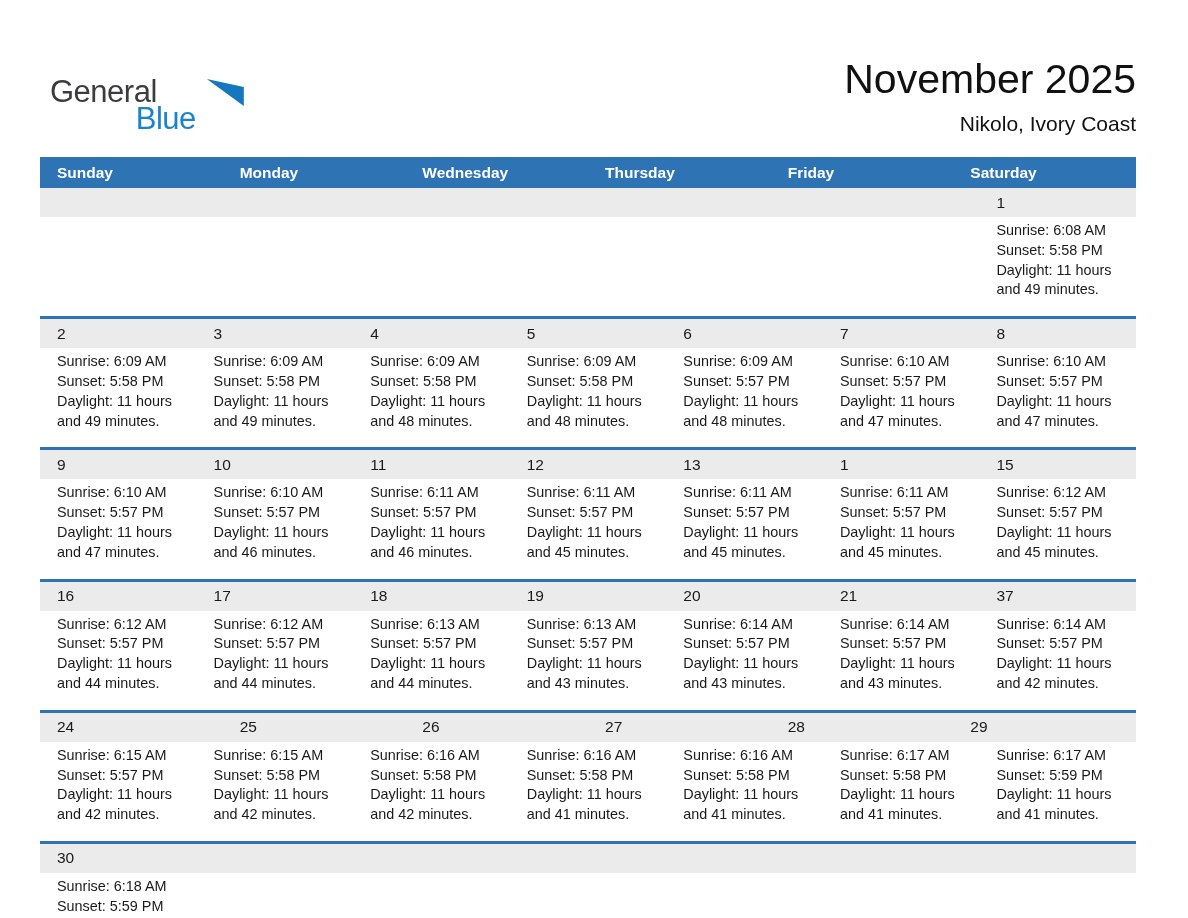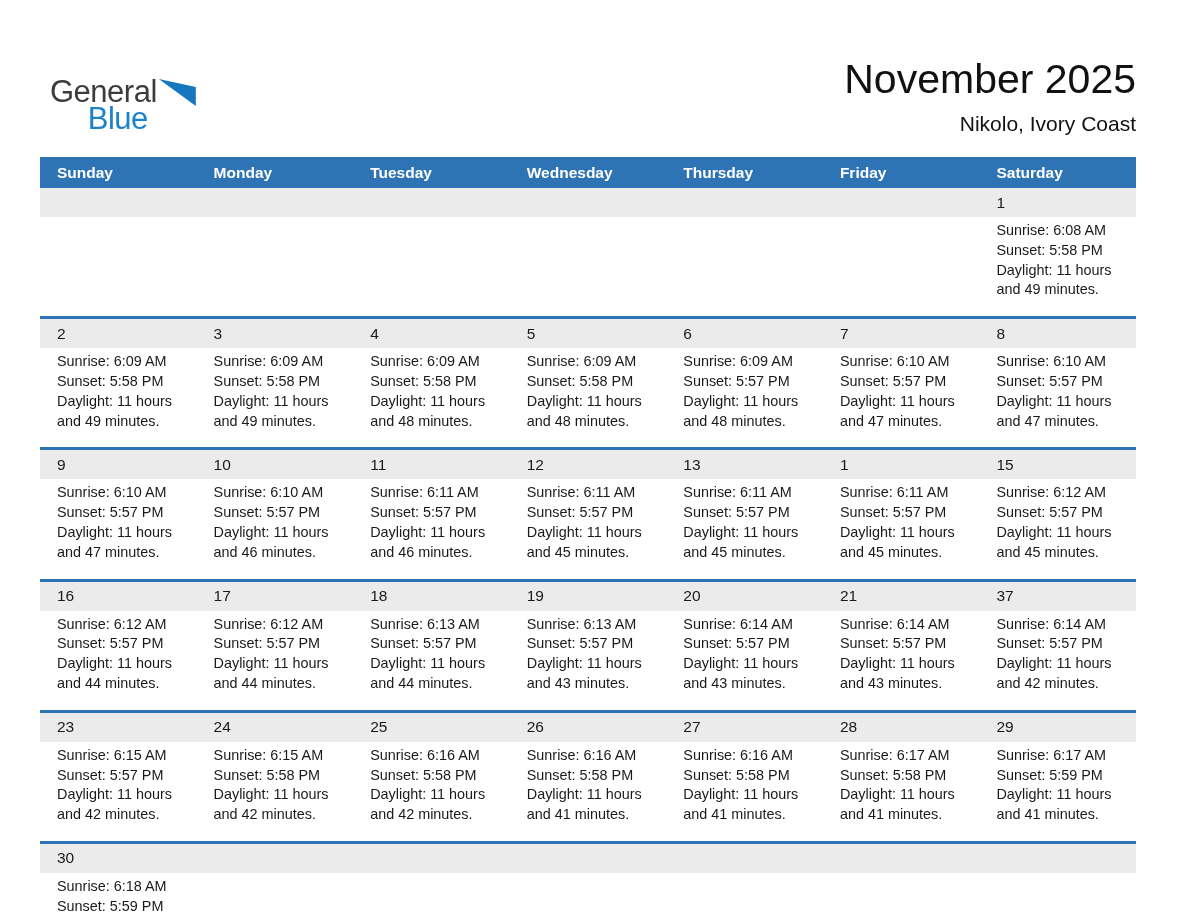--- a/index.html
+++ b/index.html
@@ -3,21 +3,21 @@
 <meta charset="utf-8">
 <style>
   html,body { margin:0; padding:0; background:#fff; }
   .page {
     position:relative; width:1188px; height:918px; background:#ffffff;
     font-family:"Liberation Sans", sans-serif; color:#1a1a1a; overflow:hidden;
   }
 
   
   .logo { position:absolute; left:50px; top:76px; }
-  .logo-row { display:flex; align-items:flex-end; }
+  .logo-row { display:flex; align-items:flex-end;gap:48px; }
   .logo-general { font-size:31px; color:#3c3c3e; letter-spacing:-0.5px; line-height:1; }
   .logo-triangle {
     display:inline-block; width:37px; height:27px; margin-left:2px; margin-bottom:1px;
     background:#1577BE; clip-path:polygon(0 0, 100% 30%, 100% 100%);
   }
   .logo-blue { font-size:31px; color:#1B82CC; letter-spacing:-0.5px; line-height:1;
     margin-top:-4px; text-align:right; padding-right:48px; }
 
   
   .title-block { position:absolute; right:52px; top:56px; text-align:right; }
@@ -54,21 +54,20 @@
 
   <div class="title-block">
     <div class="cal-title">November 2025</div>
     <div class="cal-subtitle">Nikolo, Ivory Coast</div>
   </div>
 
   <div class="calendar">
     <div class="weekday-header">
       <div class="hcell">Sunday</div>
       <div class="hcell">Monday</div>
-      <div class="hcell">Tuesday</div>
       <div class="hcell">Wednesday</div>
       <div class="hcell">Thursday</div>
       <div class="hcell">Friday</div>
       <div class="hcell">Saturday</div>
     </div>
     <div>
         <div class="week has-rule">
           <div class="strip">
             <div class="ncell"></div>
             <div class="ncell"></div>
@@ -231,21 +230,20 @@
             </div>
             <div class="dcell">
               <div>Sunrise: 6:14 AM</div>
               <div>Sunset: 5:57 PM</div>
               <div>Daylight: 11 hours and 42 minutes.</div>
             </div>
           </div>
         </div>
         <div class="week has-rule">
           <div class="strip">
-            <div class="ncell">23</div>
             <div class="ncell">24</div>
             <div class="ncell">25</div>
             <div class="ncell">26</div>
             <div class="ncell">27</div>
             <div class="ncell">28</div>
             <div class="ncell">29</div>
           </div>
           <div class="details">
             <div class="dcell">
               <div>Sunrise: 6:15 AM</div>

